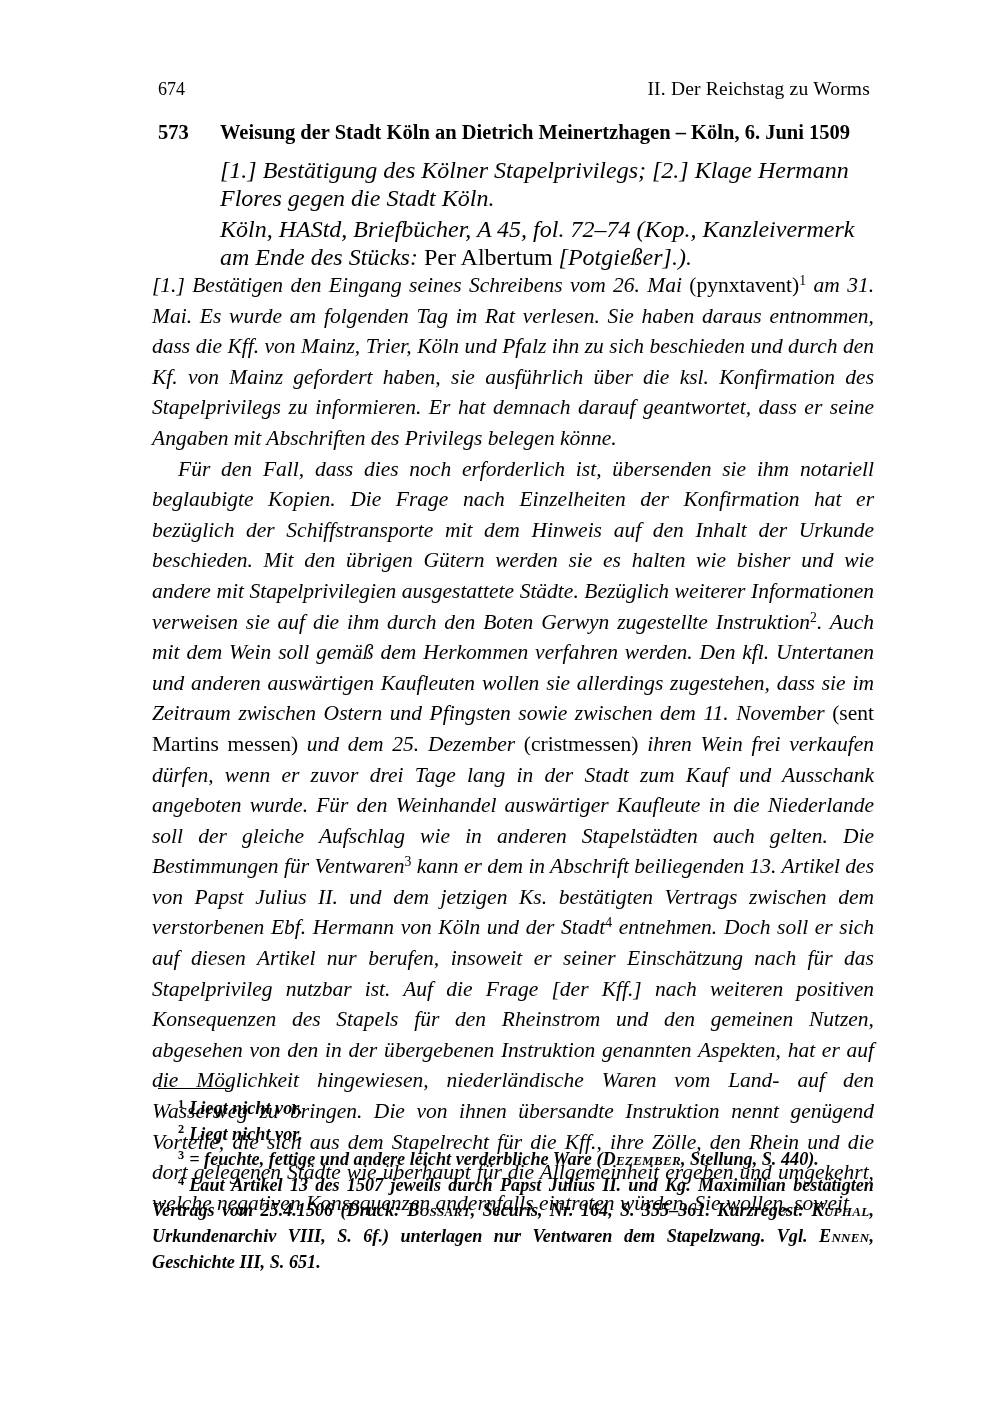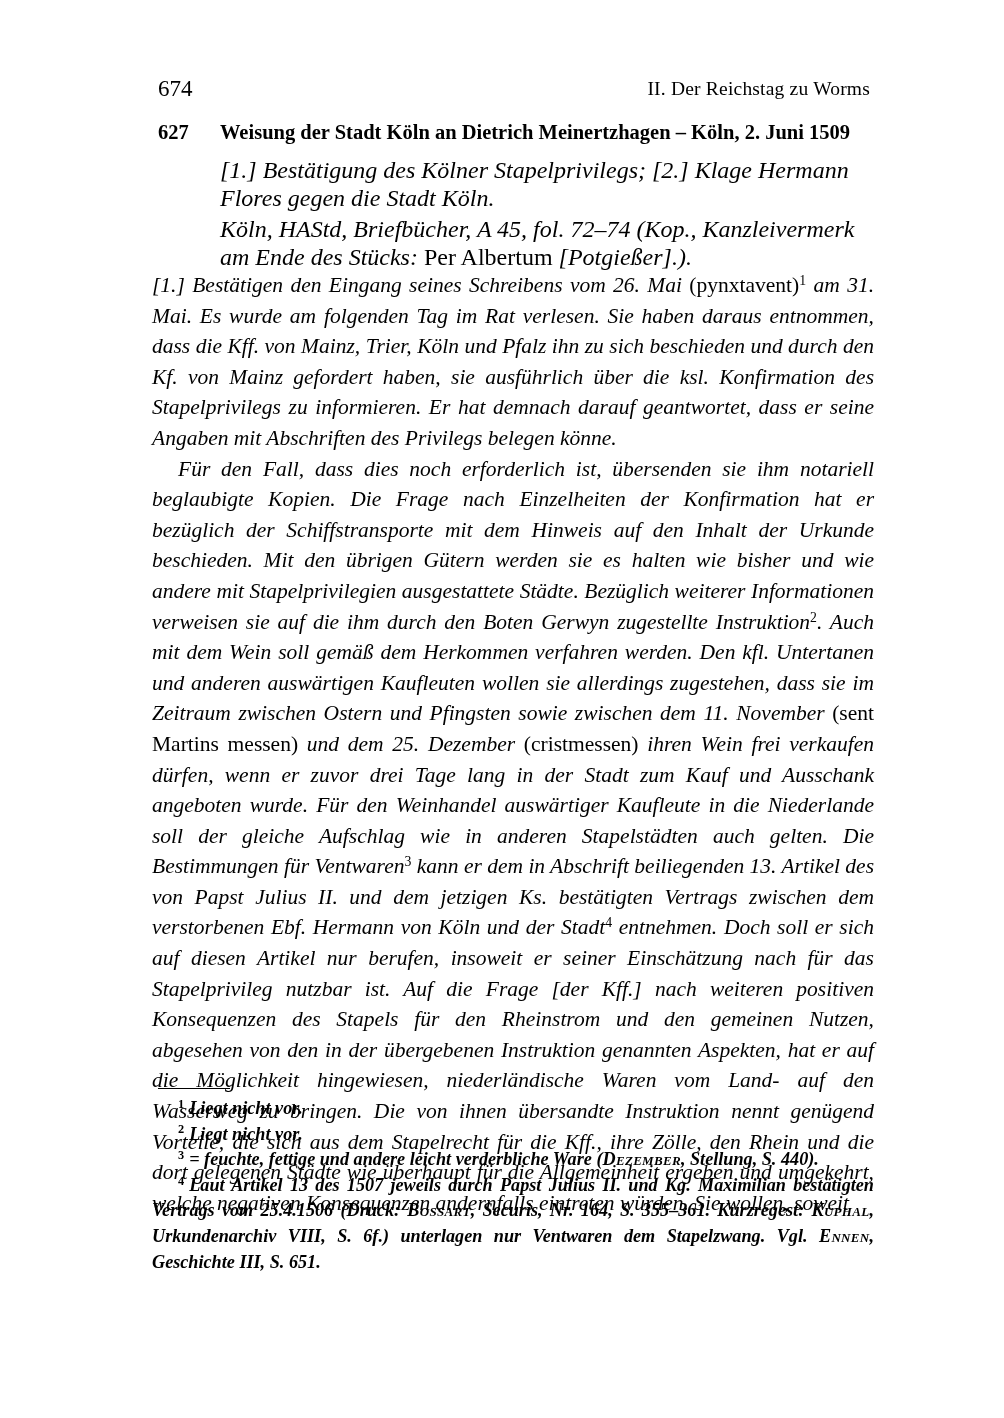--- a/index.html
+++ b/index.html
@@ -28,21 +28,21 @@
     top: 74px;
     width: 712px;
     height: 30px;
     font-size: 21.5px;
     line-height: 30px;
   }
   .runhead .folio {
     position: absolute;
     left: 0;
     top: 0;
-    font-size: 23px;
+    font-size: 18px;
   }
   .runhead .rh-title {
     position: absolute;
     left: 0;
     top: 0;
     width: 712px;
     text-align: right;
     font-size: 19.5px;
     letter-spacing: 0.2px;
   }
@@ -142,22 +142,22 @@
 <body>
 
 <div class="page">
 
   <div class="runhead">
     <span class="rh-title">II. Der Reichstag zu Worms</span>
     <span class="folio">674</span>
   </div>
 
   <div class="doc-head">
-    <span class="docnum">627</span>
-    <span class="doctitle">Weisung der Stadt Köln an Dietrich Meinertzhagen – Köln, 2. Juni 1509</span>
+    <span class="docnum">573</span>
+    <span class="doctitle">Weisung der Stadt Köln an Dietrich Meinertzhagen – Köln, 6. Juni 1509</span>
   </div>
 
   <div class="indent-block" id="regest">[1.] Bestätigung des Kölner Stapelprivilegs; [2.] Klage Hermann Flores gegen die Stadt Köln.</div>
 
   <div class="indent-block" id="source">
     <span>Köln, HAStd, Briefbücher, A 45, fol. 72–74 (Kop., Kanzleivermerk am Ende des Stücks:</span><span class="roman"> Per Albertum </span><span>[Potgießer].).</span>
   </div>
 
   <div class="body-text">
     <p><span>[1.] Bestätigen den Eingang seines Schreibens vom 26. Mai </span><span class="roman">(pynxtavent)</span><sup>1</sup><span> am 31. Mai. Es wurde am folgenden Tag im Rat verlesen. Sie haben daraus entnommen, dass die Kff. von Mainz, Trier, Köln und Pfalz ihn zu sich beschieden und durch den Kf. von Mainz gefordert haben, sie ausführlich über die ksl. Konfirmation des Stapelprivilegs zu informieren. Er hat demnach darauf geantwortet, dass er seine Angaben mit Abschriften des Privilegs belegen könne.</span></p>

